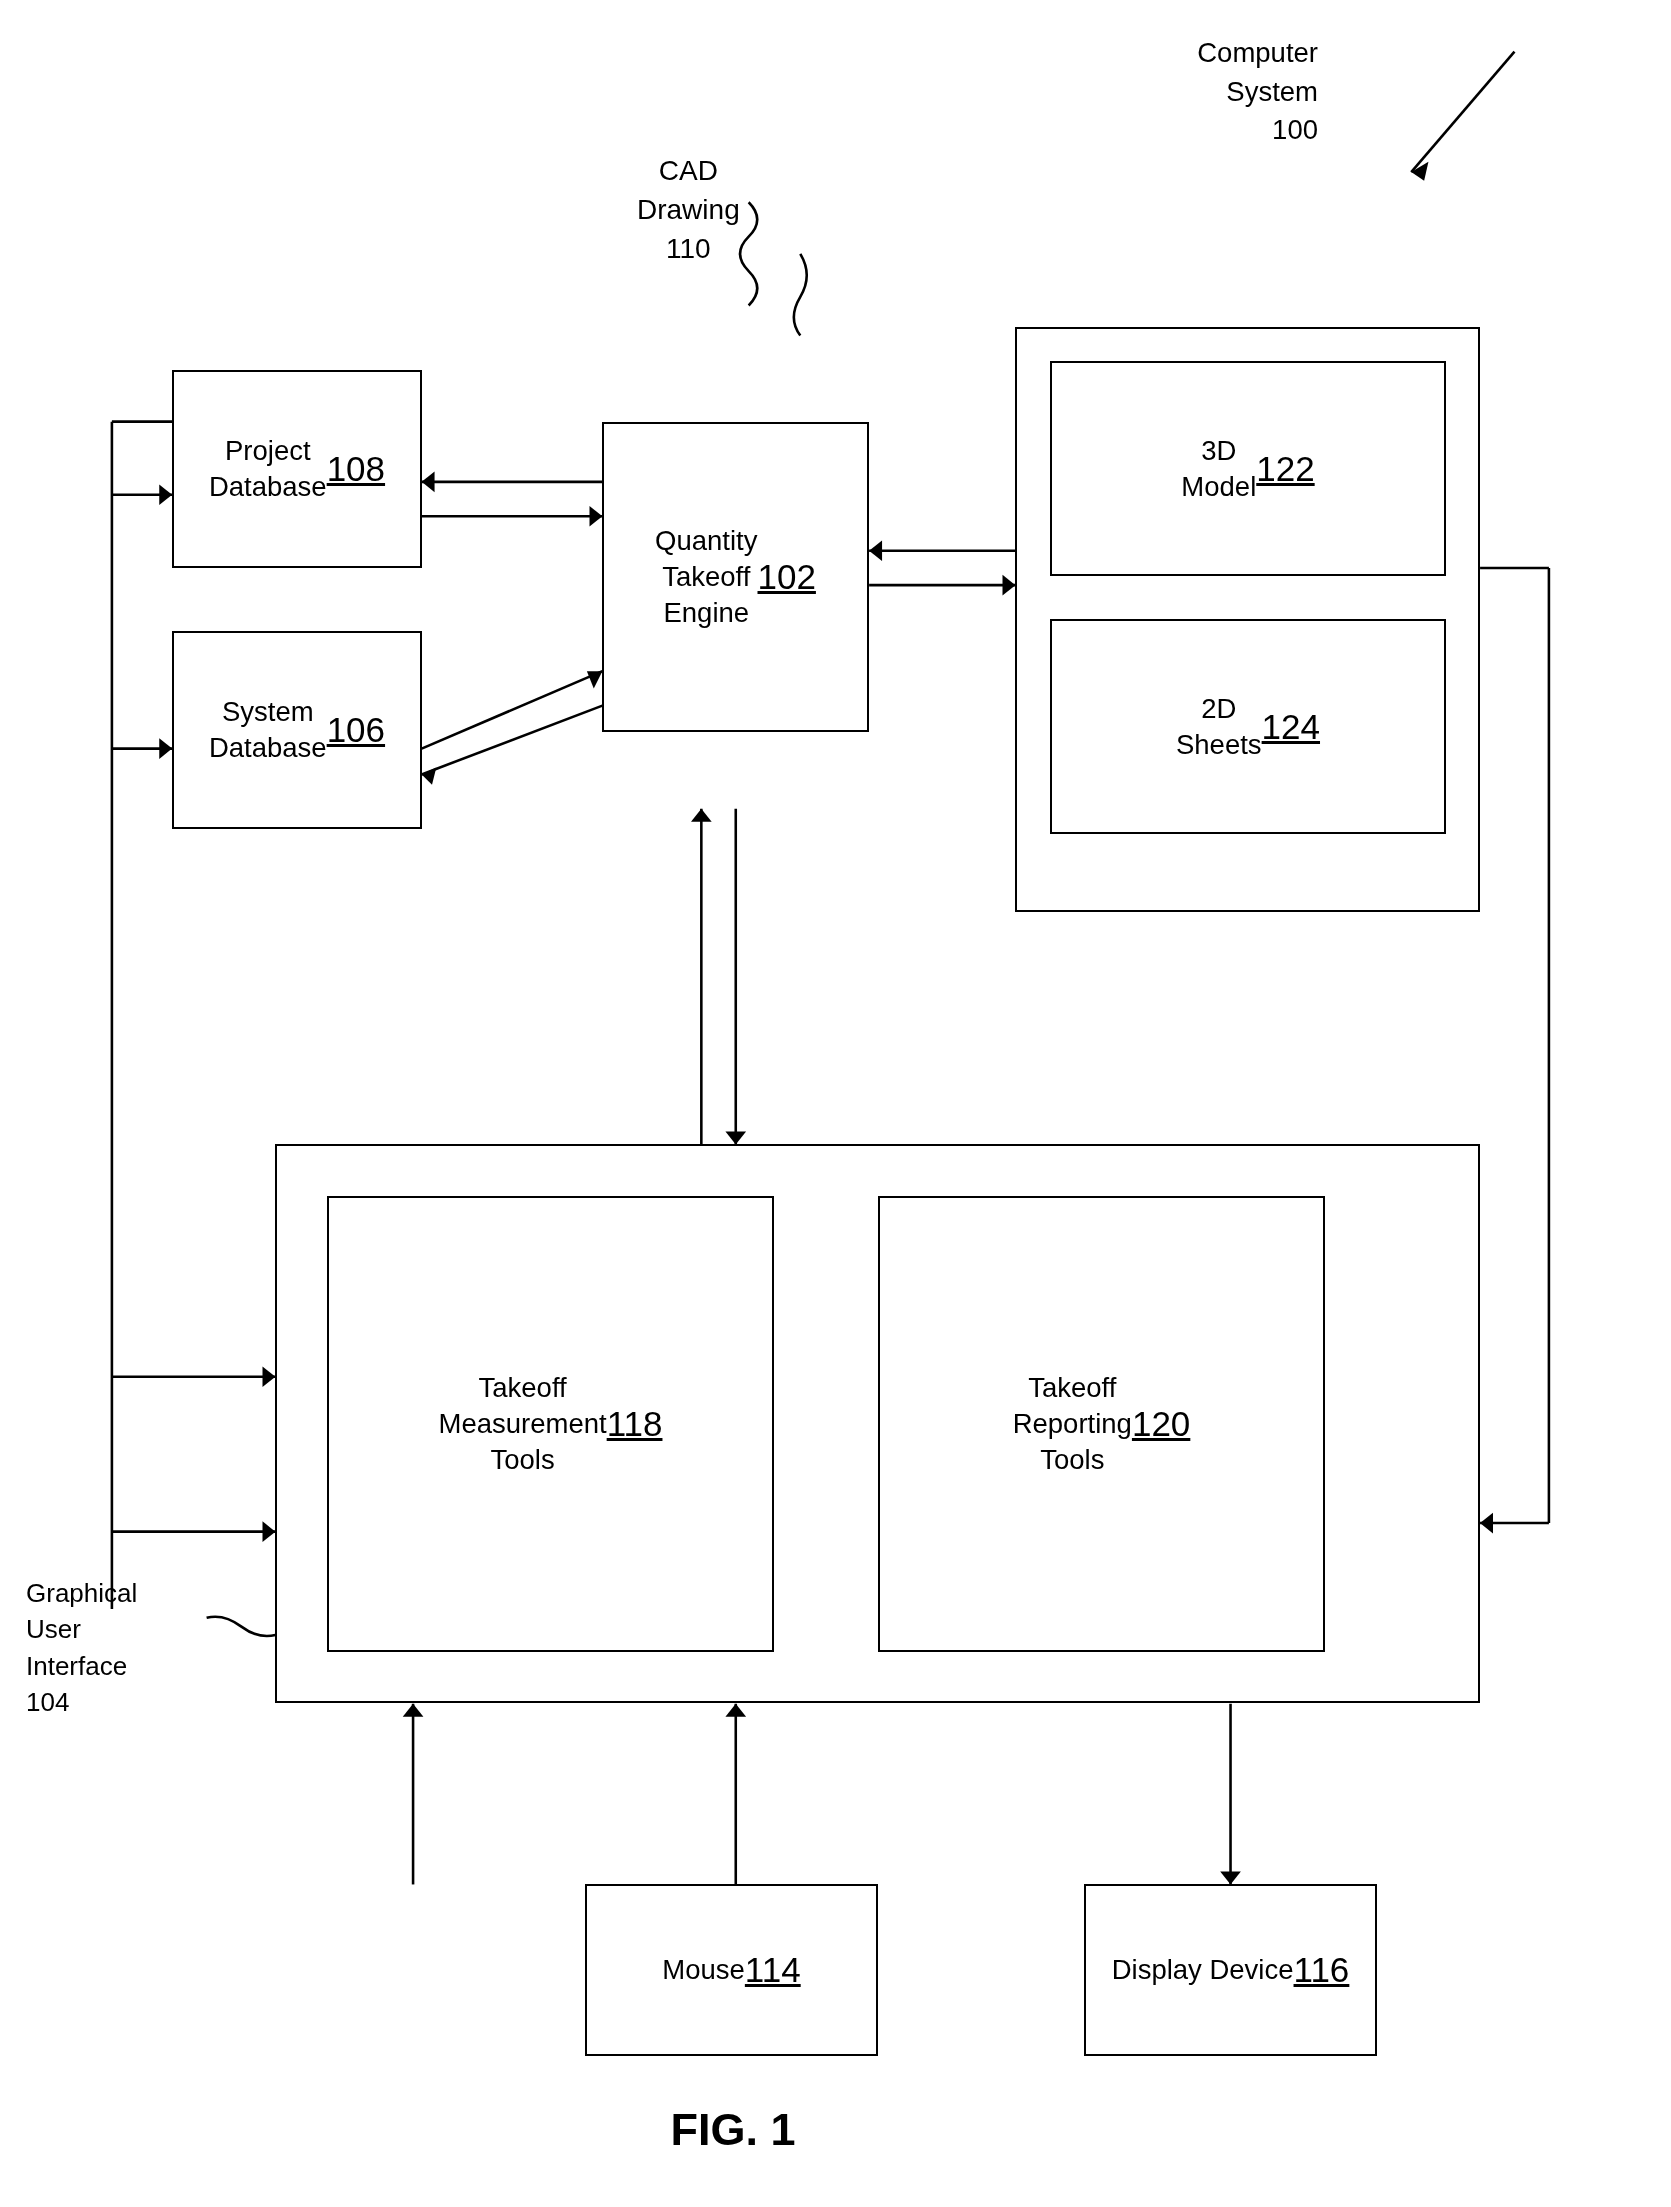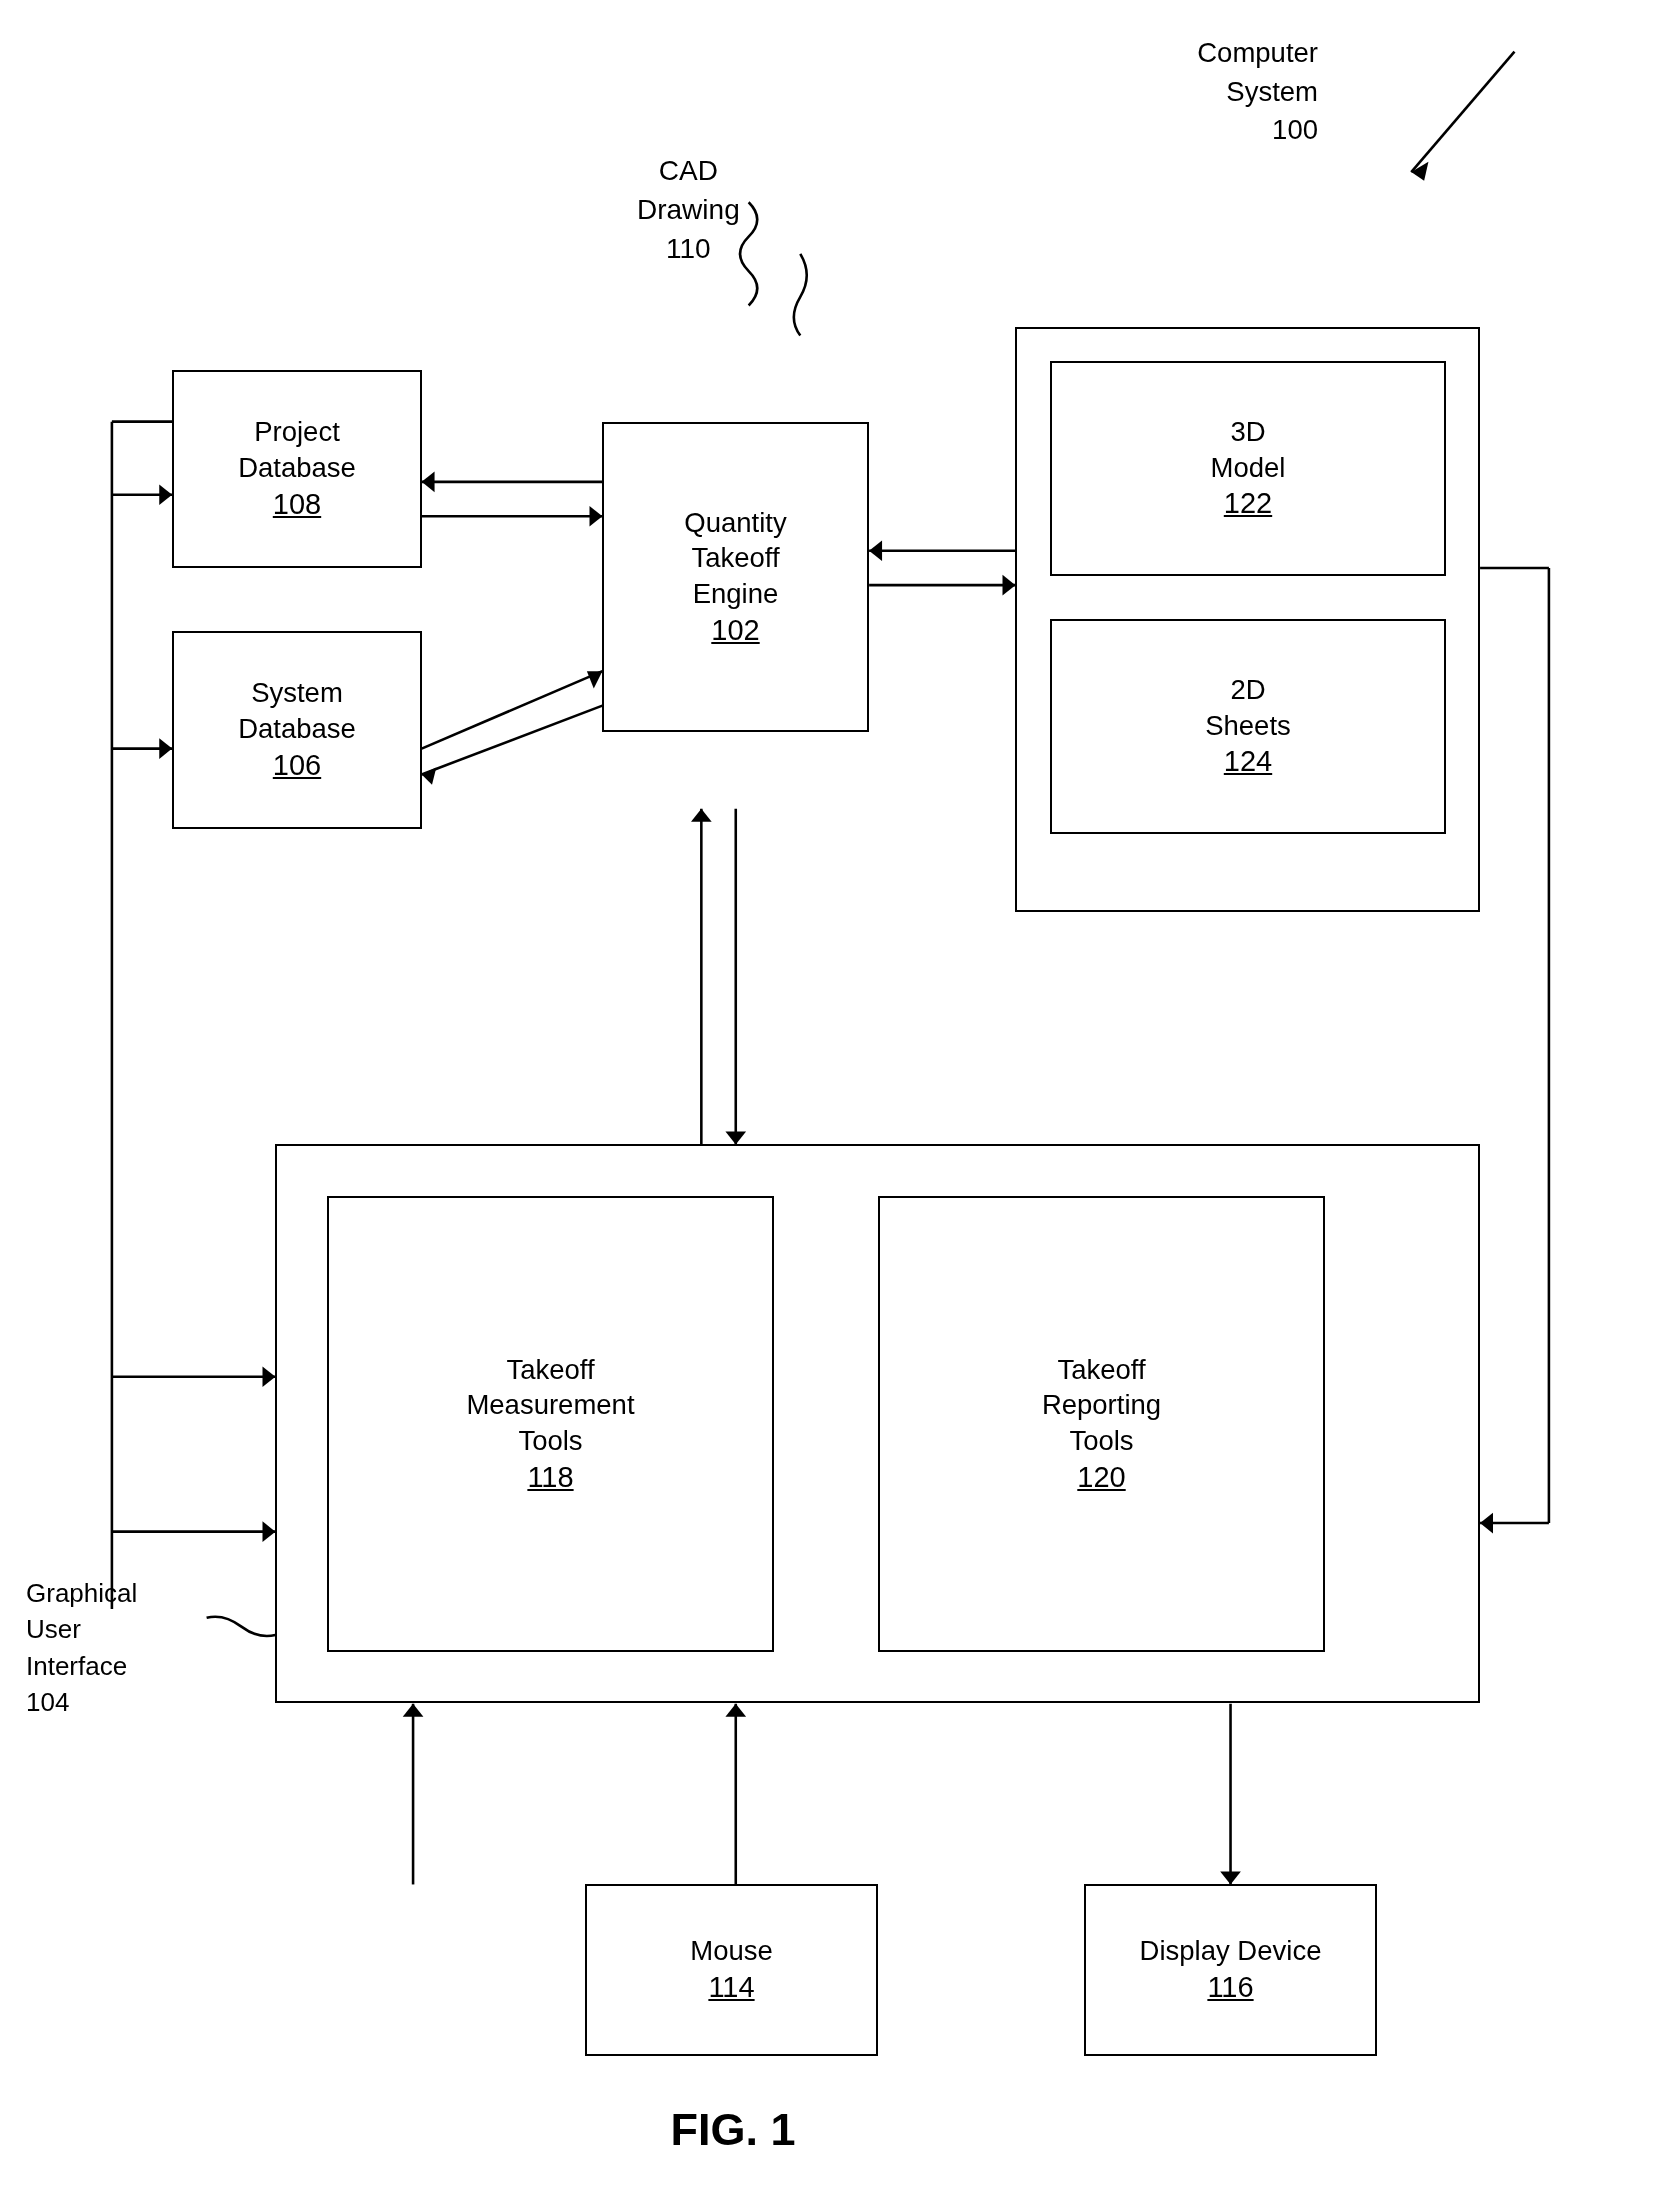--- a/index.html
+++ b/index.html
@@ -14,30 +14,30 @@
     .diagram-container {
       position: relative;
       width: 1456px;
       height: 2208px;
     }
     .box {
       position: absolute;
       border: 2.6px solid #000;
       background: #fff;
       display: flex;
-      flex-direction: column;
+      flex-direction: row;
       align-items: center;
       justify-content: center;
       text-align: center;
       font-size: 27.5px;
       line-height: 1.3;
     }
     .box .label {
       text-decoration: underline;
-      font-size: 29px;
+      font-size: 35px;
     }
     .box .title {
       font-size: 27.5px;
       line-height: 1.3;
     }
     .outer-box {
       position: absolute;
       border: 2.6px solid #000;
       background: #fff;
     }

